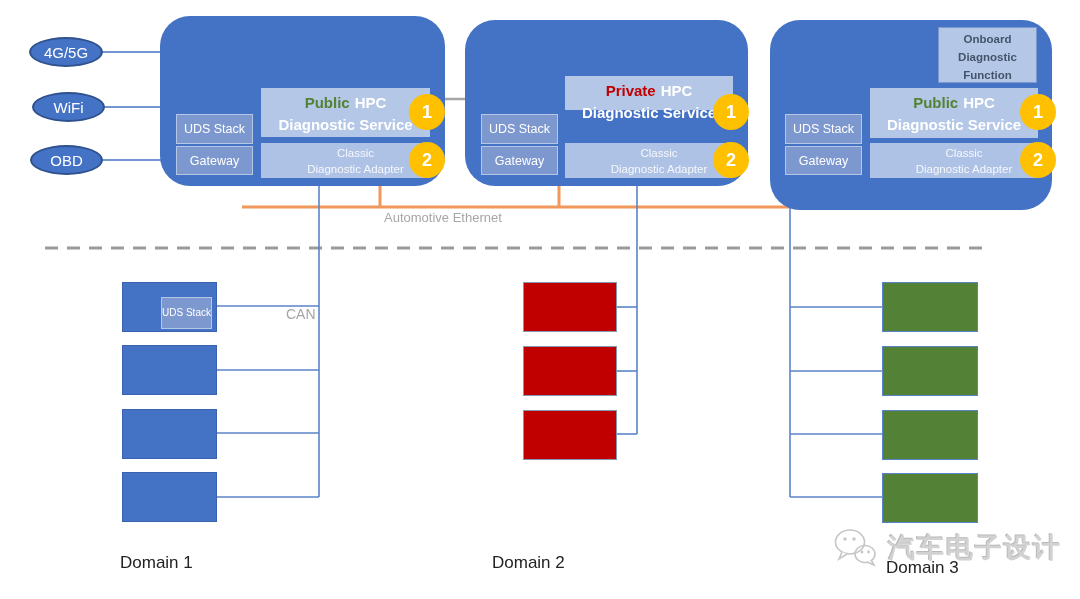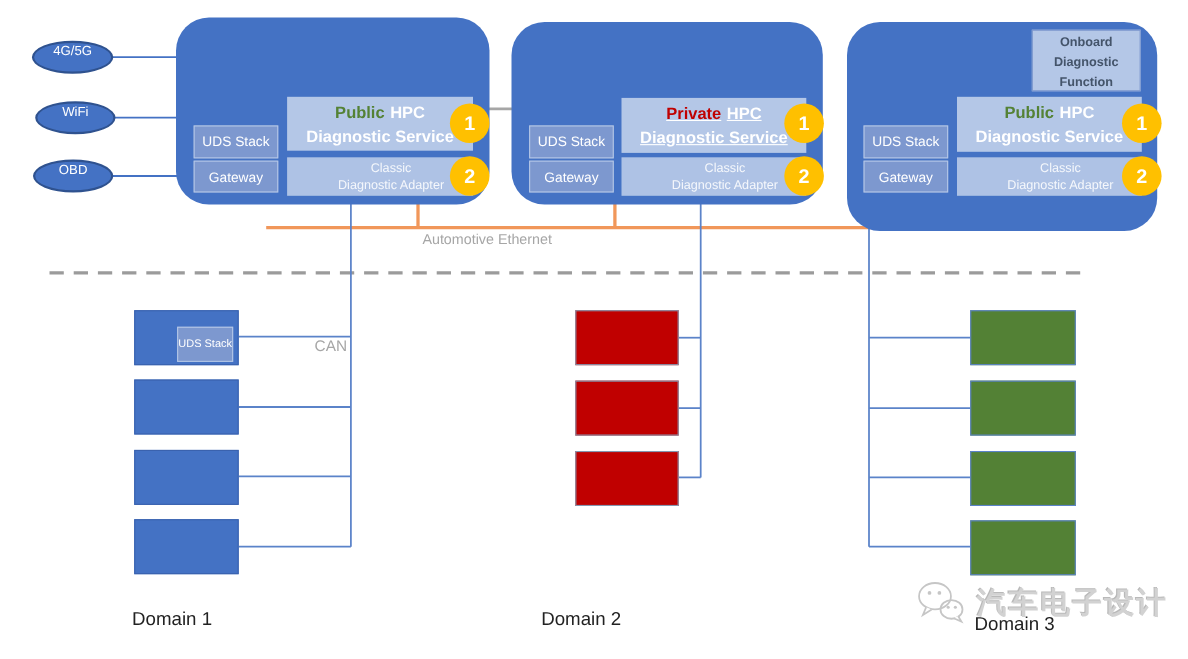--- a/index.html
+++ b/index.html
@@ -5,21 +5,21 @@
   * { margin:0; padding:0; box-sizing:border-box; }
   body { background:#ffffff; font-family:"Liberation Sans", sans-serif; }
   #canvas {
     position:relative; width:1080px; height:599px; background:#fff; overflow:hidden;
   }
   svg.layer { position:absolute; left:0; top:0; width:1080px; height:599px; }
 
   
   .net-ellipse {
     position:absolute; background:var(--hpc-blue); border:2px solid var(--ellipse-border);
-    border-radius:50%; color:#fff; font-size:12px; display:flex; 
+    border-radius:50%; color:#fff; font-size:15px; display:flex; align-items:center;
     justify-content:center; z-index:3;
   }
 
   
   .hpc {
     position:absolute; background:var(--hpc-blue); border-radius:30px; z-index:2;
   }
   .sub-box {
     position:absolute; background:var(--mid-blue); border:1.5px solid var(--light-blue);
     color:#fff; display:flex; align-items:center; justify-content:center;
@@ -164,21 +164,21 @@
       <span>2</span>
     </div>
 
   <div class="hpc" style="left:465px; top:20px; width:283px; height:166px;">
     <div class="sub-box" style="left:16px; top:94px; width:77px; height:30px;">
       <span>UDS Stack</span>
     </div>
     <div class="sub-box" style="left:16px; top:126px; width:77px; height:29px;">
       <span>Gateway</span>
     </div>
-    <div class="svc-box" style="left:100px; top:69px; width:168px; height:50px;text-decoration:underline;">
+    <div class="svc-box" style="left:100px; top:56px; width:168px; height:34px;">
       <div><span class="svc-prefix private">Private</span><span class="svc-rest">HPC</span></div>
       <div>Diagnostic Service</div>
     </div>
     <div class="adapter-box" style="left:100px; top:123px; width:168px; height:35px;">
       <div>Classic</div>
       <div>Diagnostic Adapter</div>
     </div>
   </div>
   <div class="badge" style="left:713px; top:94px;">
       <span>1</span>

